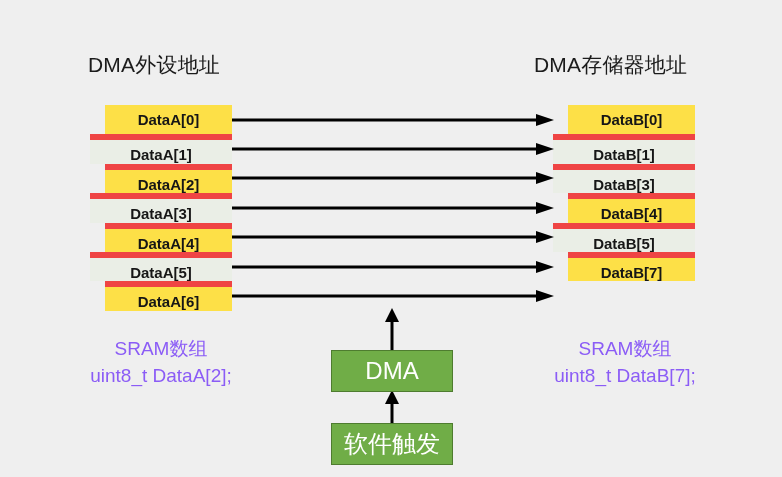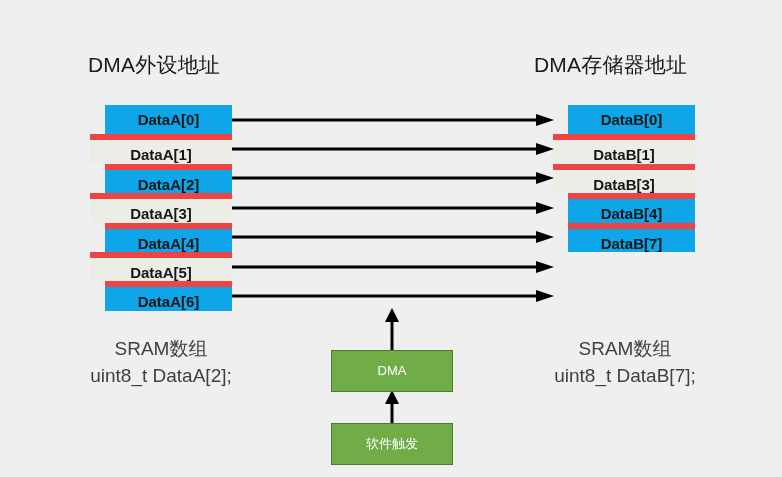--- a/index.html
+++ b/index.html
@@ -47,21 +47,21 @@
   .data-cell {
     height: 29.4px;
     line-height: 29.4px;
     text-align: center;
     font-size: 15px;
     font-weight: bold;
     color: #161616;
     box-sizing: border-box;
     margin-bottom: 0px;
   }
-  .data-cell.shade-dark  { background: #0ea5e9; margin-left: 15px; }
+  .data-cell.shade-dark  { background: #fde047; margin-left: 15px; }
   .data-cell.shade-light { background: #eaeee6; }
 
   
   .data-cell + .data-cell { border-top: 6px solid #ef4444; }
 
   
   .arrow-row {
     position: absolute;
     left: 232px;
     width: 322px;
@@ -77,21 +77,21 @@
   }
 
   
   .green-box {
     position: absolute;
     background: #70ad47;
     border: 1px solid #4e7c2f;
     box-sizing: border-box;
     color: #ffffff;
     text-align: center;
-    font-size: 13px;
+    font-size: 24px;
     white-space: nowrap;
   }
   #dma-box {
     left: 331px;
     top: 334px;
     width: 122px;
     height: 42px;
     line-height: 40px;
   }
   #trigger-box {
@@ -109,21 +109,21 @@
     width: 24px;
   }
   #v-arrow-top    { top: 292px; height: 44px; }
   #v-arrow-middle { top: 374px; height: 36px; }
 
   
   .caption {
     position: absolute;
     font-size: 19px;
     line-height: 27px;
-    color: #404040;
+    color: #8b5cf6;
     text-align: center;
     white-space: nowrap;
   }
   #caption-left  { left: 66px;  top: 319px; width: 190px; }
   #caption-right { left: 530px; top: 319px; width: 190px; }
   .caption .line2 { display: block; }
 </style>
 </head>
 <body>
 
@@ -141,20 +141,21 @@
     <div class="data-cell shade-dark">DataA[4]</div>
     <div class="data-cell shade-light">DataA[5]</div>
     <div class="data-cell shade-dark">DataA[6]</div>
   </div>
 
   <div class="data-column" id="column-right">
     <div class="data-cell shade-dark">DataB[0]</div>
     <div class="data-cell shade-light">DataB[1]</div>
     <div class="data-cell shade-light">DataB[3]</div>
     <div class="data-cell shade-dark">DataB[4]</div>
+    <div class="data-cell shade-light">DataB[5]</div>
     <div class="data-cell shade-dark">DataB[7]</div>
   </div>
 
   <div class="arrow-row" style="top:89px">
     <svg class="arrow-line" viewBox="0 0 322 12" preserveAspectRatio="none">
       <line x1="0" y1="6" x2="308" y2="6" stroke="#000000" stroke-width="3"></line>
       <polygon points="322,6 304,12 304,0" fill="#000000"></polygon>
     </svg>
   </div>
   <div class="arrow-row" style="top:118.4px">

